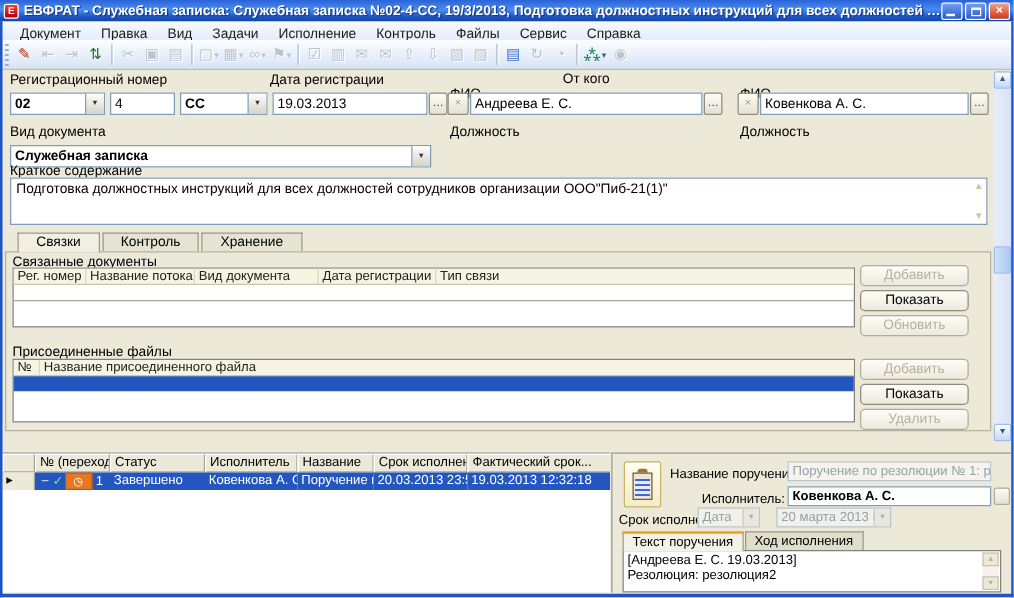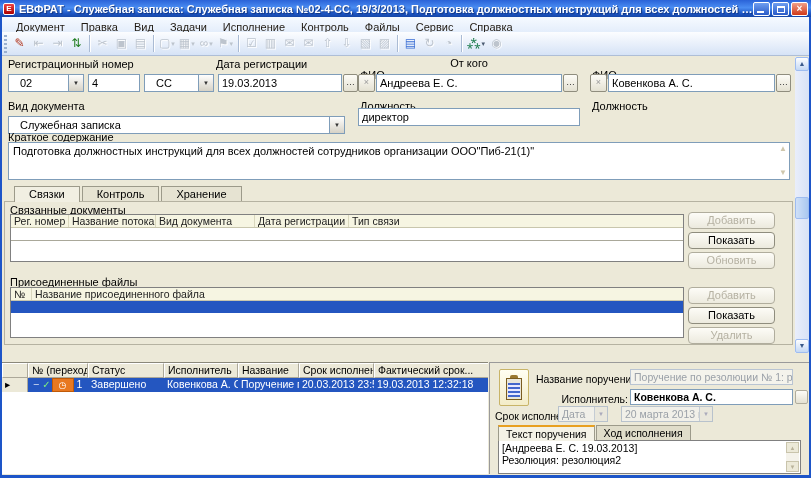--- a/index.html
+++ b/index.html
@@ -45,21 +45,21 @@
   .tbtn.tdis .tglyph { color:#bdc4cd !important; text-shadow:1px 1px 0 #fff; }
   .tbtn .tdd { font-size:7px; color:#4a5a70; margin-left:1px; }
   .tbtn.tdis .tdd { color:#bdc4cd; }
   .tsep { width:1px; height:17px; background:#aabbd4; margin:0 3px; box-shadow:1px 0 0 #fff; }
 
   
   .xlabel { position:absolute; white-space:nowrap; }
   .xinput { position:absolute; background:#fff; border:1px solid #7f9db9; padding:1px 3px;
     font-size:11px; white-space:nowrap; overflow:hidden; height:18px; line-height:14px; }
   .xcombo { position:absolute; background:#fff; border:1px solid #7f9db9; height:18px; display:flex; }
-  .xcombo .val { flex:1; padding:1px 11px; line-height:14px; white-space:nowrap; overflow:hidden; }
+  .xcombo .val { flex:1; padding:1px 3px; line-height:14px; white-space:nowrap; overflow:hidden;font-weight:bold; }
   .xcombo .arr { width:15px; background:linear-gradient(#fefefe,#d6d2c6); border-left:1px solid #7f9db9;
     font-size:6px; color:#333; display:flex; align-items:center; justify-content:center; }
   .sqbtn { position:absolute; height:18px; width:15px; background:linear-gradient(#fdfcf7,#e4e1d2);
     border:1px solid #8f8d7e; border-radius:2px; font-size:9px; line-height:14px; text-align:center; color:#333; }
   .xbtn { position:absolute; width:87px; height:17px; background:linear-gradient(#fdfcf7,#eceade);
     border:1px solid #8f8d7e; border-radius:4px; font-size:11px; text-align:center; line-height:15px; }
   .xbtn.dis { color:#b5b1a2; border-color:#b0ad9d; }
 
   
   .sumbox { position:absolute; left:8px; top:142px; width:782px; height:38px; background:#fff;
@@ -284,21 +284,20 @@
   <div class="sqbtn" style="left:776px;top:74px;">…</div>
 
   <div class="xlabel" style="left:8px;top:100px;">Вид документа</div>
   <div class="xlabel" style="left:360px;top:100px;">Должность</div>
   <div class="xlabel" style="left:592px;top:100px;">Должность</div>
 
   <div class="xcombo" style="left:8px;top:116px;width:337px;">
     <span class="val">Служебная записка</span>
     <span class="arr">▼</span>
   </div>
-  <div class="xinput" style="left:358px;top:108px;width:222px;">директор</div>
 
   <div class="xlabel" style="left:8px;top:131px;">Краткое содержание</div>
   <div class="sumbox">
     <span>Подготовка должностных инструкций для всех должностей сотрудников организации ООО"Пиб-21(1)"</span>
     <span class="mini-arr" style="top:2px;">▲</span>
     <span class="mini-arr" style="bottom:2px;">▼</span>
   </div>
 
   <div class="tabs">
     <div class="tab active">Связки</div>

